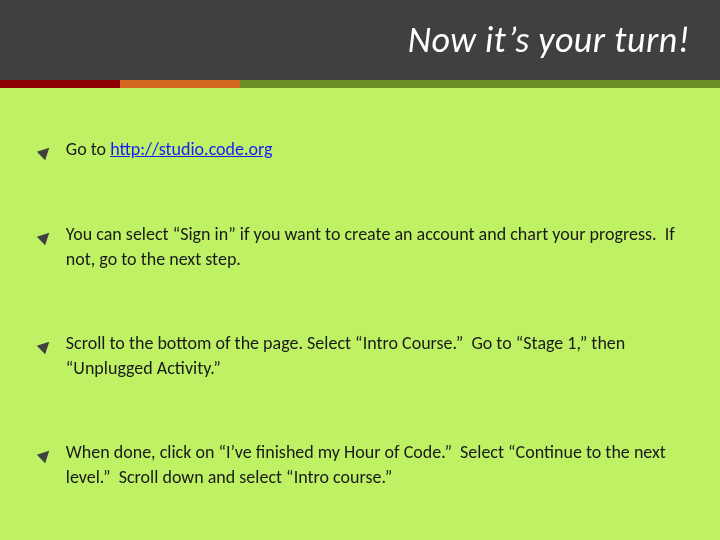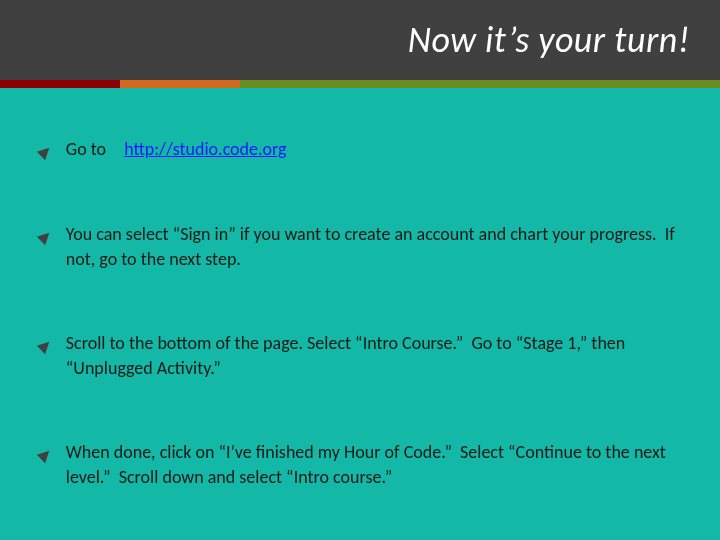--- a/index.html
+++ b/index.html
@@ -12,21 +12,21 @@
       width: 720px;
       height: 540px;
       overflow: hidden;
       font-family: 'Calibri', 'Segoe UI', Arial, sans-serif;
       background: #ffffff;
     }
 
     .slide {
       width: 720px;
       height: 540px;
-      background: #14b8a6;
+      background: #bef264;
       position: relative;
       display: flex;
       flex-direction: column;
     }
 
     .header {
       background: #404040;
       width: 100%;
       padding: 18px 30px 18px 30px;
       display: flex;
@@ -90,21 +90,20 @@
 
     .bullet-text {
       font-size: 18px;
       color: #1a1a1a;
       line-height: 1.4;
     }
 
     .bullet-text a {
       color: #1a1aff;
       text-decoration: underline;
-      margin-left: 14px;
     }
   </style>
 </head>
 <body>
 
 <div class="slide">
   <div class="header">
     <h1 class="header-title">Now it’s your turn!</h1>
   </div>
   <div class="color-bar">

